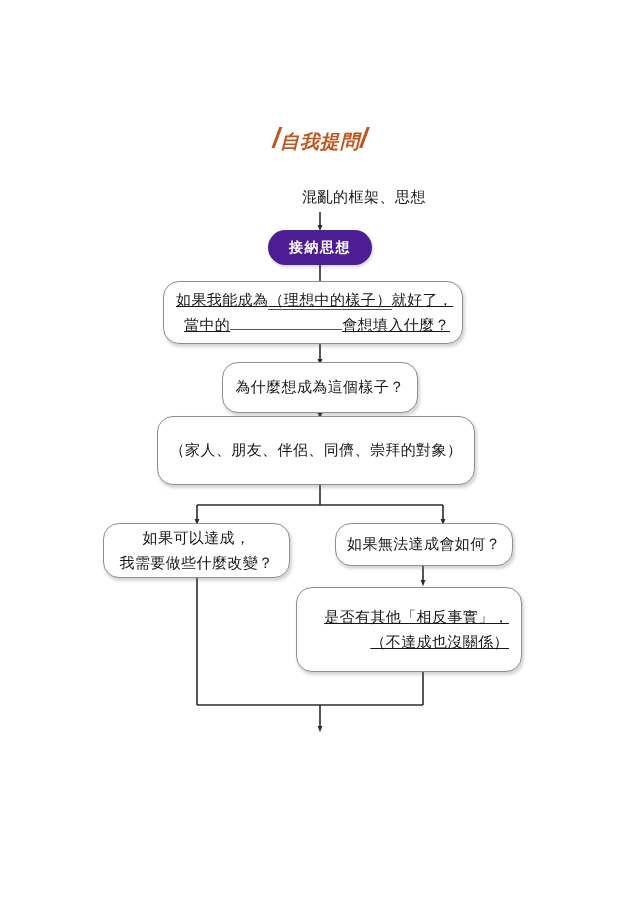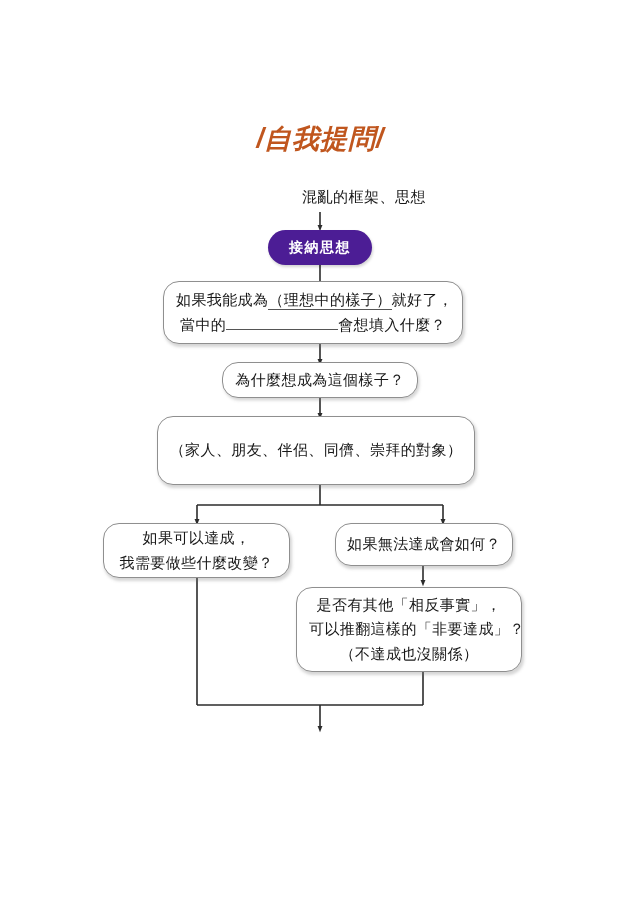--- a/index.html
+++ b/index.html
@@ -26,21 +26,21 @@
   
   .title-wrap {
     position: absolute;
     left: 0;
     top: 126px;
     width: 640px;
     text-align: center;
   }
   .title-text {
     display: inline-block;
-    font-size: 27px;
+    font-size: 19px;
     font-weight: bold;
     font-style: italic;
     letter-spacing: 1px;
     color: #c0561e;
     line-height: 1;
   }
   .title-slash {
     display: inline-block;
     color: #c0561e;
     font-size: 27px;
@@ -94,21 +94,22 @@
   .flow-box .line {
     font-size: 15px;
     line-height: 1.62;
     color: #171717;
     letter-spacing: 0.4px;
     white-space: nowrap;
     text-align: center;
   }
   .flow-box.align-left .line {
     width: 100%;
-    text-align: center;
+    text-align: right;
+    text-decoration: underline;
   }
   .underline-seg {
     border-bottom: 1.2px solid #555;
     padding-bottom: 1px;
   }
   .blank-seg {
     display: inline-block;
     width: 112px;
     border-bottom: 1.2px solid #555;
     vertical-align: baseline;
@@ -171,37 +172,36 @@
 
   <div class="pill-node" style="left:268px; top:230px; width:104px; height:35px;">
     <span>接納思想</span>
   </div>
 
   <div class="flow-box align-left" style="left:163px; top:281px; width:300px; height:63px;">
     <div class="line"><span>如果我能成為</span><span class="underline-seg">（理想中的樣子）</span><span>就好了，</span></div>
     <div class="line"><span>當中的</span><span class="blank-seg"></span><span>會想填入什麼？</span></div>
   </div>
 
-  <div class="flow-box" style="left:222px; top:362px; width:196px; height:36px;">
+  <div class="flow-box" style="left:222px; top:362px; width:196px; height:51px;">
     <div class="line">為什麼想成為這個樣子？</div>
   </div>
 
   <div class="flow-box" style="left:157px; top:416px; width:318px; height:69px;">
     <div class="line">（家人、朋友、伴侶、同儕、崇拜的對象）</div>
   </div>
 
   <div class="flow-box" style="left:335px; top:523px; width:178px; height:43px;">
     <div class="line">如果無法達成會如何？</div>
   </div>
 
   <div class="flow-box" style="left:103px; top:523px; width:187px; height:55px;">
     <div class="line">如果可以達成，</div>
     <div class="line">我需要做些什麼改變？</div>
   </div>
 
   <div class="flow-box align-left" style="left:296px; top:587px; width:226px; height:85px;">
     <div class="line">是否有其他「相反事實」，</div>
-    <div class="line">可以推翻這樣的「非要達成」？</div>
     <div class="line">（不達成也沒關係）</div>
   </div>
 
 
 </div>
 
 </body></html>

